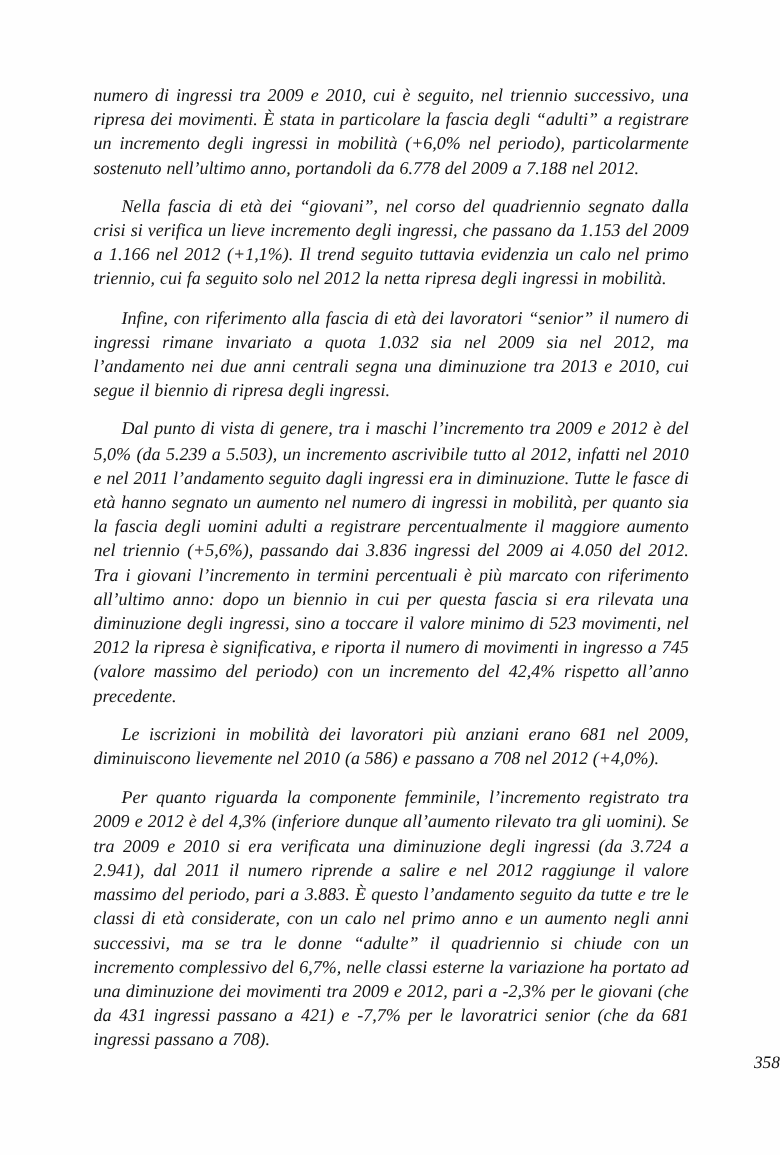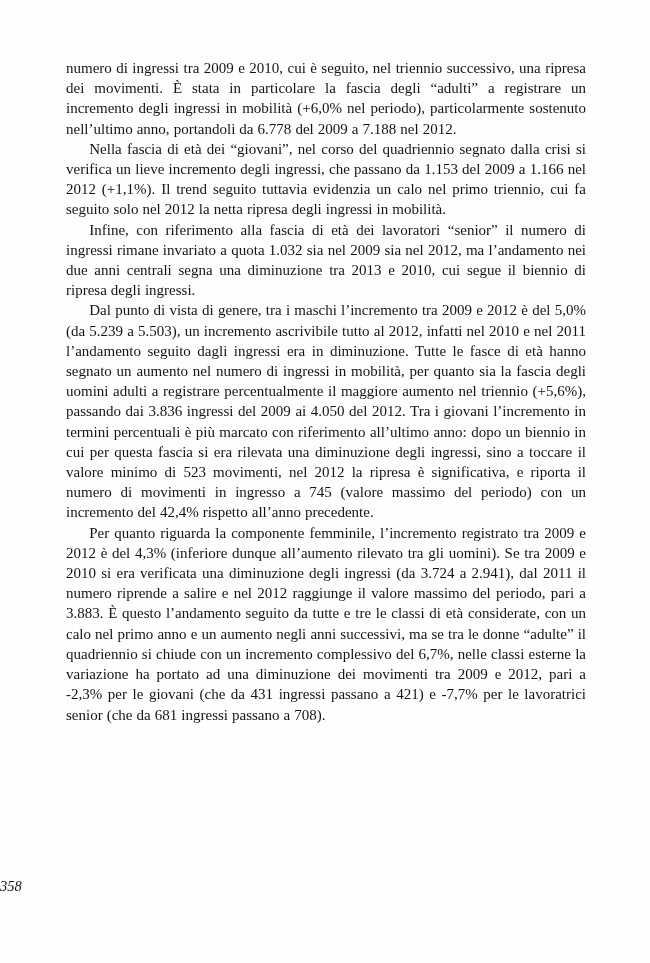--- a/index.html
+++ b/index.html
@@ -15,48 +15,50 @@
     background: #fefefe;
     padding: 58px 64px 0 66px;
     font-family: "Liberation Serif", "DejaVu Serif", serif;
     color: #141414;
     overflow: hidden;
   }
   .body-text {
     width: 100%;
   }
   .para {
-    margin: 0;
+    margin: 12px;
     font-size: 15px;
     line-height: 20.2px;
     text-align: justify;
     text-indent: 1.55em;
     word-spacing: 0.02em;
     hyphens: auto;
+    font-style: italic;
     -webkit-hyphens: auto;
   }
   .para.no-indent {
     text-indent: 0;
   }
   .folio {
     position: absolute;
     left: 0;
     right: 0;
     bottom: 68px;
-    text-align: left;
+    text-align: right;
     font-style: italic;
     font-size: 14.5px;
     color: #141414;
   }
 </style>
 </head>
 <body>
 
 <main class="page">
   <section class="body-text">
     <p class="para no-indent">numero di ingressi tra 2009 e 2010, cui è seguito, nel triennio successivo, una ripresa dei movimenti. È stata in particolare la fascia degli “adulti” a registrare un incremento degli ingressi in mobilità (+6,0% nel periodo), particolarmente sostenuto nell’ultimo anno, portandoli da 6.778 del 2009 a 7.188 nel 2012.</p>
     <p class="para">Nella fascia di età dei “giovani”, nel corso del quadriennio segnato dalla crisi si verifica un lieve incremento degli ingressi, che passano da 1.153 del 2009 a 1.166 nel 2012 (+1,1%). Il trend seguito tuttavia evidenzia un calo nel primo triennio, cui fa seguito solo nel 2012 la netta ripresa degli ingressi in mobilità.</p>
     <p class="para">Infine, con riferimento alla fascia di età dei lavoratori “senior” il numero di ingressi rimane invariato a quota 1.032 sia nel 2009 sia nel 2012, ma l’andamento nei due anni centrali segna una diminuzione tra 2013 e 2010, cui segue il biennio di ripresa degli ingressi.</p>
     <p class="para">Dal punto di vista di genere, tra i maschi l’incremento tra 2009 e 2012 è del 5,0% (da 5.239 a 5.503), un incremento ascrivibile tutto al 2012, infatti nel 2010 e nel 2011 l’andamento seguito dagli ingressi era in diminuzione. Tutte le fasce di età hanno segnato un aumento nel numero di ingressi in mobilità, per quanto sia la fascia degli uomini adulti a registrare percentualmente il maggiore aumento nel triennio (+5,6%), passando dai 3.836 ingressi del 2009 ai 4.050 del 2012. Tra i giovani l’incremento in termini percentuali è più marcato con riferimento all’ultimo anno: dopo un biennio in cui per questa fascia si era rilevata una diminuzione degli ingressi, sino a toccare il valore minimo di 523 movimenti, nel 2012 la ripresa è significativa, e riporta il numero di movimenti in ingresso a 745 (valore massimo del periodo) con un incremento del 42,4% rispetto all’anno precedente.</p>
+    <p class="para">Le iscrizioni in mobilità dei lavoratori più anziani erano 681 nel 2009, diminuiscono lievemente nel 2010 (a 586) e passano a 708 nel 2012 (+4,0%).</p>
     <p class="para">Per quanto riguarda la componente femminile, l’incremento registrato tra 2009 e 2012 è del 4,3% (inferiore dunque all’aumento rilevato tra gli uomini). Se tra 2009 e 2010 si era verificata una diminuzione degli ingressi (da 3.724 a 2.941), dal 2011 il numero riprende a salire e nel 2012 raggiunge il valore massimo del periodo, pari a 3.883. È questo l’andamento seguito da tutte e tre le classi di età considerate, con un calo nel primo anno e un aumento negli anni successivi, ma se tra le donne “adulte” il quadriennio si chiude con un incremento complessivo del 6,7%, nelle classi esterne la variazione ha portato ad una diminuzione dei movimenti tra 2009 e 2012, pari a -2,3% per le giovani (che da 431 ingressi passano a 421) e -7,7% per le lavoratrici senior (che da 681 ingressi passano a 708).</p>
   </section>
   <footer class="folio">358</footer>
 </main>
 
 </body></html>

